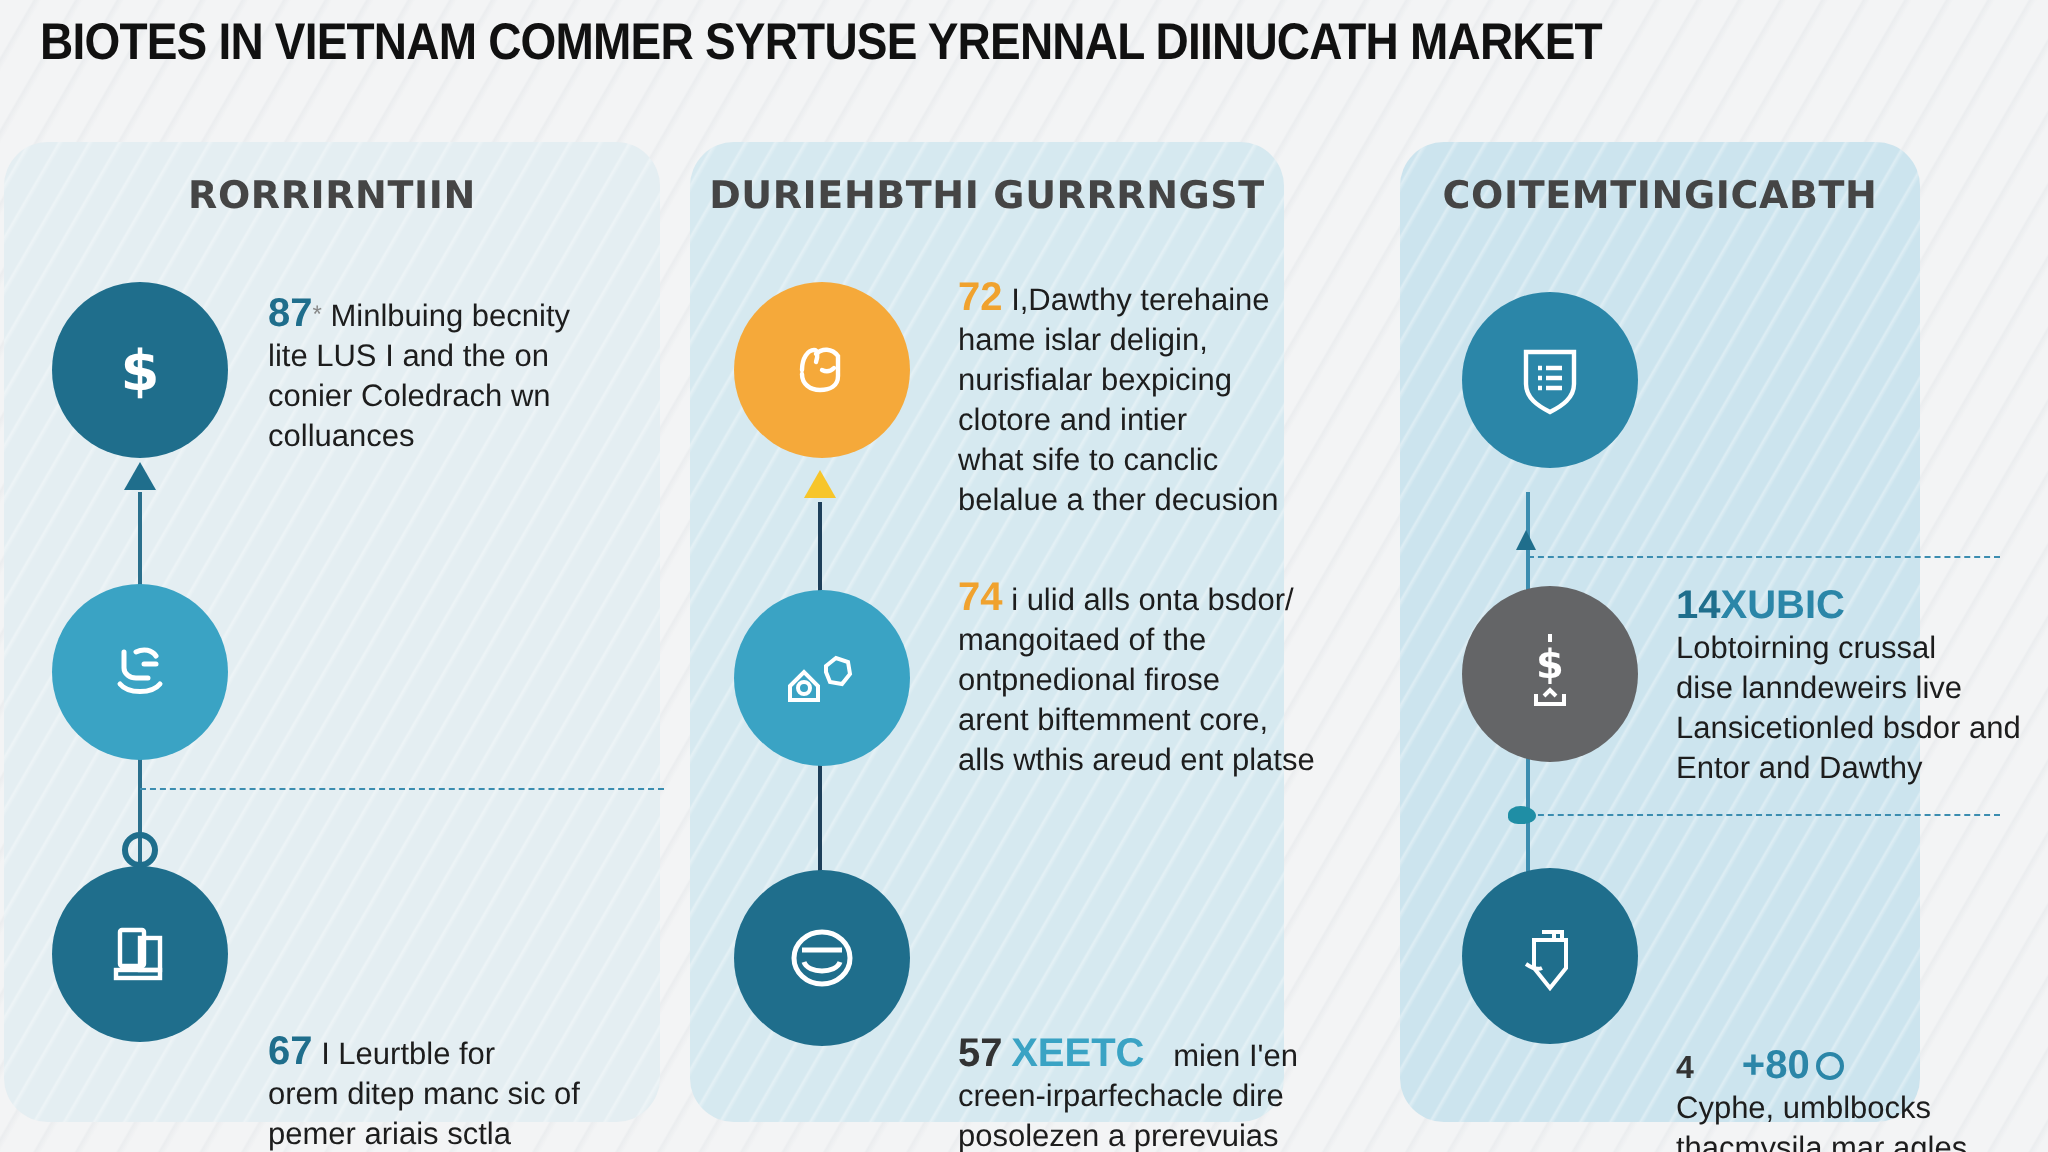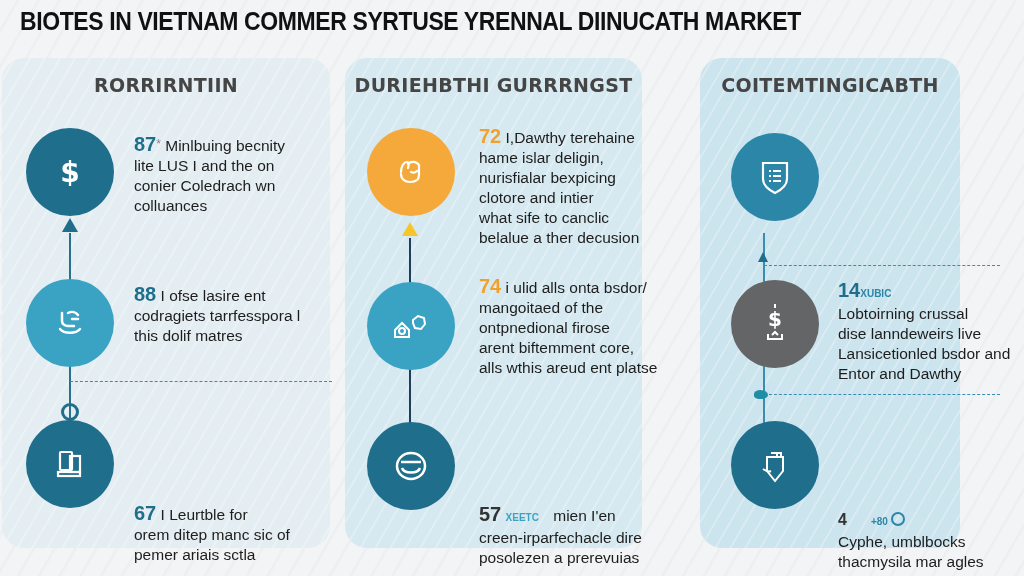--- a/index.html
+++ b/index.html
@@ -9,21 +9,21 @@
       background: repeating-linear-gradient(120deg, #f3f4f5 0px, #f3f4f5 14px, #ebedef 15px, #f3f4f5 18px);
       position: relative;
     }
     .title {
       position: absolute; left: 20px; top: 6px;
       font-family: "Liberation Sans", sans-serif;
       font-weight: bold; font-size: 23px; color: #111;
       letter-spacing: -0.4px; transform: scaleY(1.12); transform-origin: left top;
     }
     .panel {
-      position: absolute; top: 58px; height: 490px;
+      position: absolute; top: 71px; height: 490px;
       border-radius: 22px;
       background: repeating-linear-gradient(120deg, rgba(255,255,255,0) 0px, rgba(255,255,255,0) 10px, rgba(255,255,255,0.35) 11px, rgba(255,255,255,0) 13px);
     }
     .panel-1 { left: 2px; width: 328px; background-color: #e4eef2; }
     .panel-2 { left: 345px; width: 297px; background-color: #d6e9f0; }
     .panel-3 { left: 700px; width: 260px; background-color: #cce4ee; text-decoration: underline; }
     .panel-title {
       position: absolute; top: 16px; left: 0; right: 0; text-align: center;
       font-family: "DejaVu Sans", sans-serif; font-weight: bold; font-size: 19px; color: #454545;
       letter-spacing: 0.3px;
@@ -40,21 +40,21 @@
     .c-orange { background: #f5a93a; }
     .c-gray { background: #646567; }
     .item-text {
       position: absolute; font-size: 15.5px; line-height: 20px; color: #1d1d1d;
       font-family: "Liberation Sans", sans-serif;
     }
     .num { font-weight: bold; font-size: 20px; }
     .num-blue { color: #1f6e8c; }
     .num-orange { color: #f0a22e; }
     .num-dark { color: #333; }
-    .suffix-blue { color: #3aa3c4; font-weight: bold; font-size: 10px; }
+    .suffix-blue { color: #3aa3c4; font-weight: bold; font-size: 20px; }
     .arrow-up {
       position: absolute; width: 0; height: 0;
       border-left: 8px solid transparent; border-right: 8px solid transparent;
       border-bottom: 14px solid #1f6e8c;
     }
     .arrow-up.yellow { border-bottom-color: #f7c52a; }
     .ring {
       position: absolute; width: 18px; height: 18px; border-radius: 50%;
       border: 3px solid #1f6e8c; background: transparent;
     }
@@ -89,26 +89,20 @@
     <span>colluances</span>
   </div>
 
   <div class="circle c-light" style="left:24px; top:221px;">
     <svg viewBox="0 0 44 44" fill="none" stroke="#fff" stroke-width="2.5" stroke-linecap="round">
         <path d="M14 12v8c0 3 3 5 6 5h6"></path>
         <path d="M20 12c4-2 8-1 10 2"></path>
         <path d="M12 28c4 5 16 5 20 0"></path>
         <path d="M24 18h6"></path>
       </svg>
-  </div>
-  <div class="item-text" style="left:132px; top:226px; width:196px;">
-    <span class="num num-blue">88</span>
-    <span>I ofse lasire ent</span><br>
-    <span>codragiets tarrfesspora l</span><br>
-    <span>this dolif matres</span>
   </div>
 
   <div class="circle c-dark" style="left:24px; top:362px;">
     <svg viewBox="0 0 44 44" fill="none" stroke="#fff" stroke-width="2.2">
         <rect x="12" y="10" width="12" height="18" rx="1"></rect>
         <rect x="22" y="14" width="10" height="16"></rect>
         <rect x="10" y="30" width="22" height="4"></rect>
       </svg>
   </div>
   <div class="item-text" style="left:132px; top:444px; width:196px; top:445px;">

